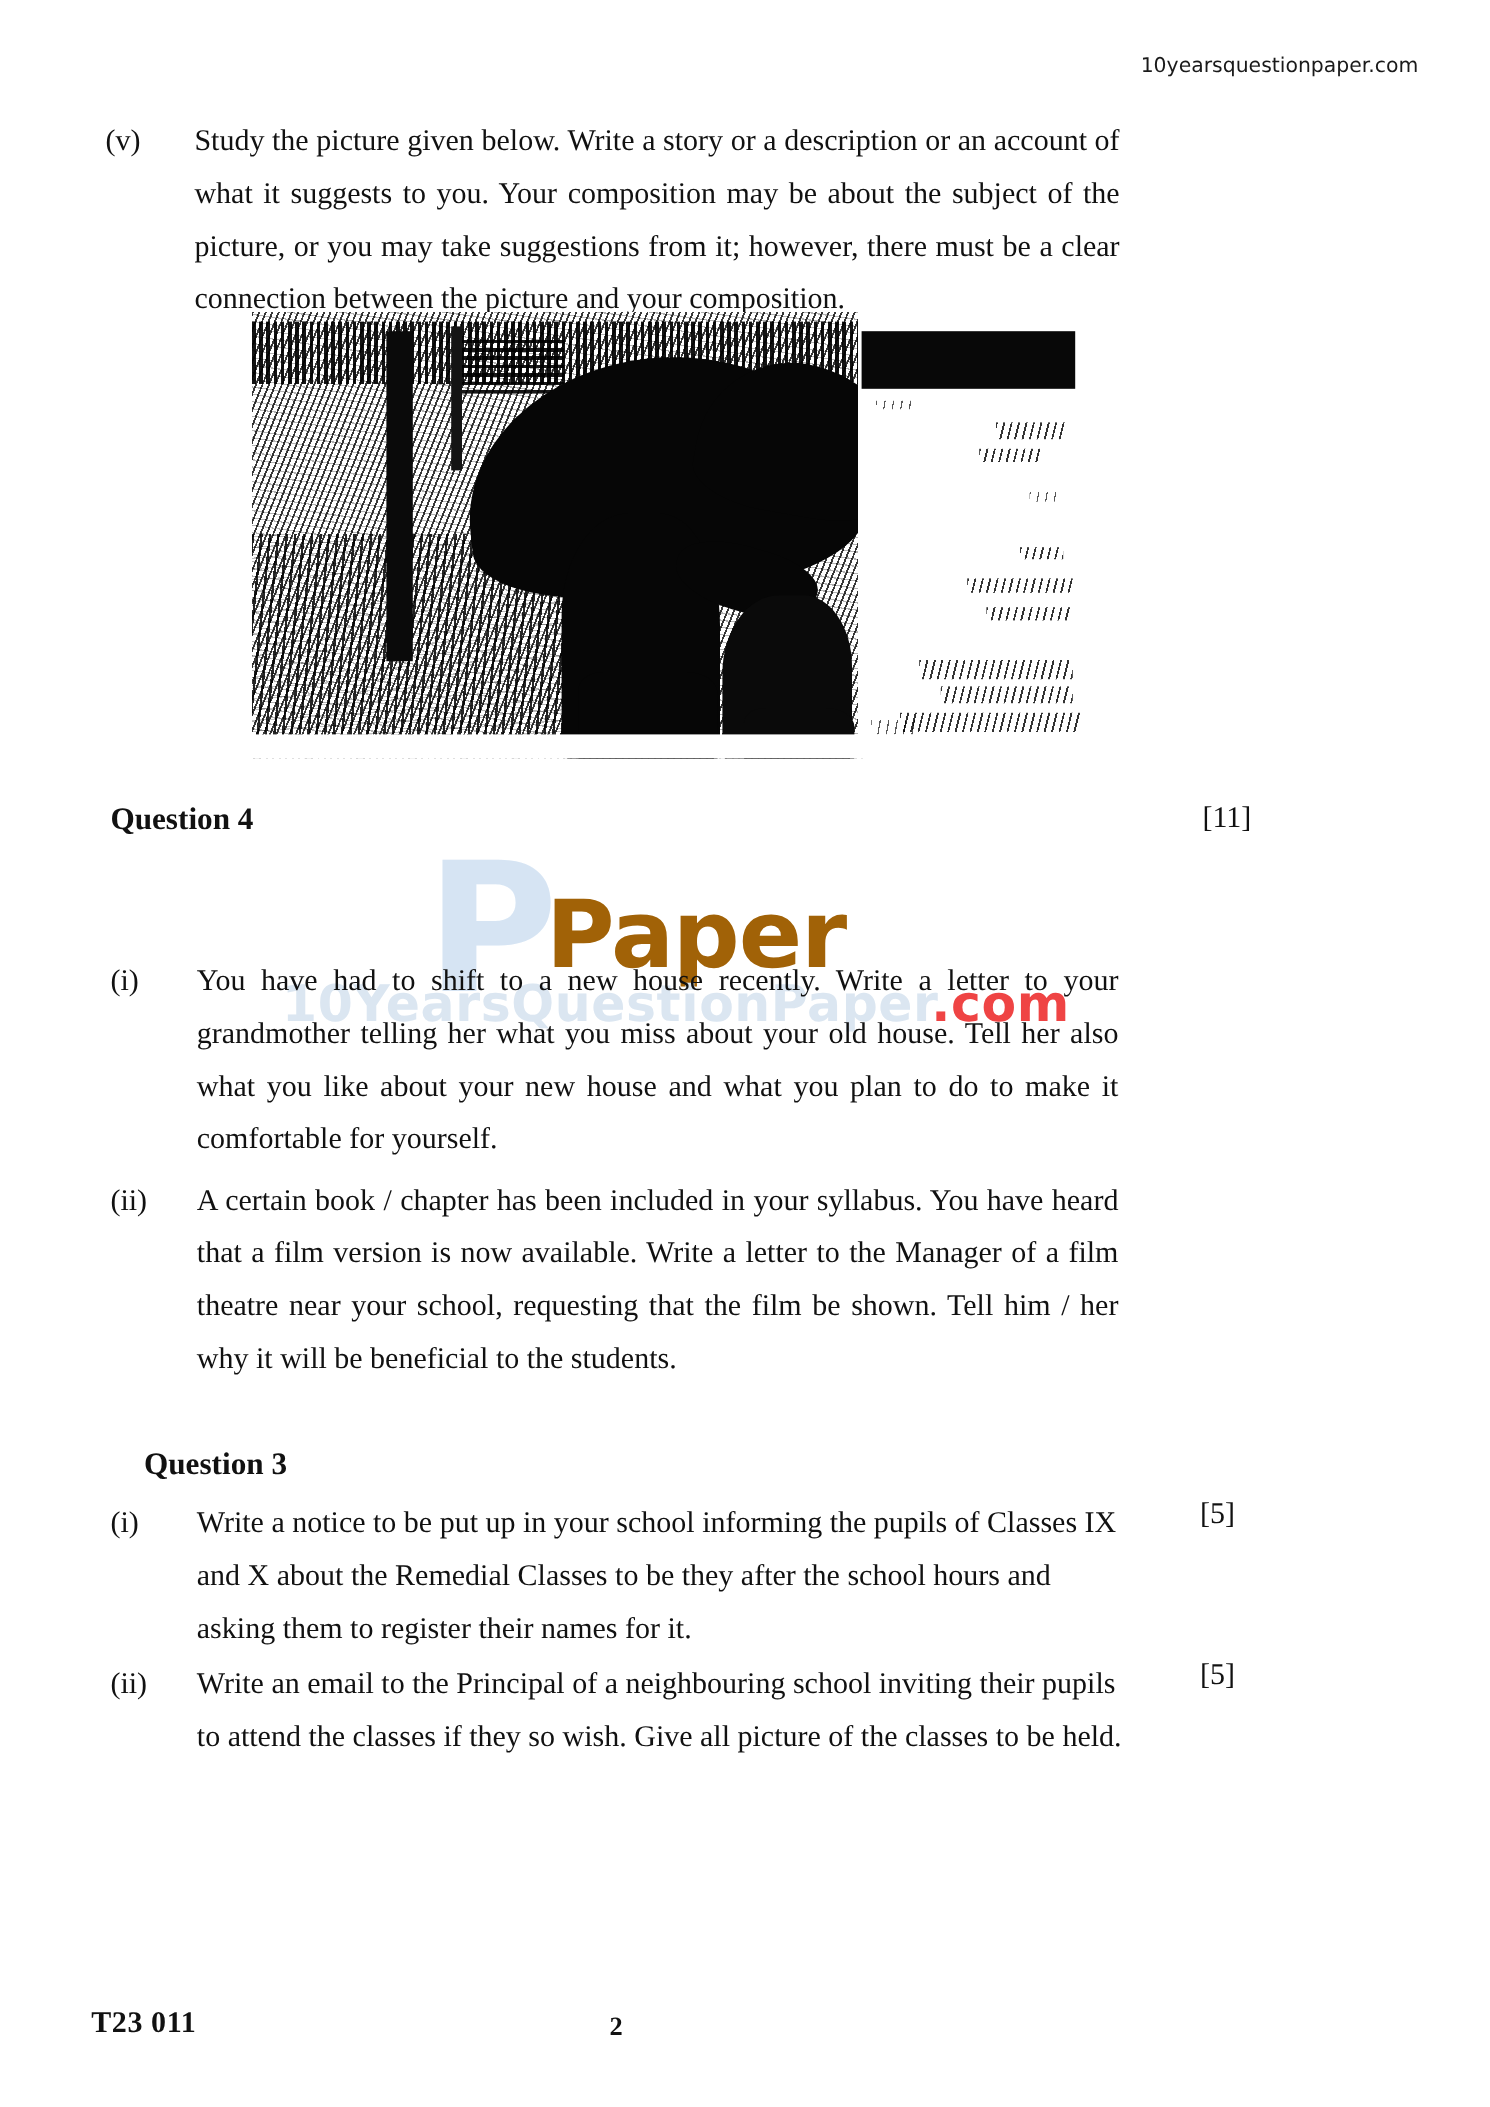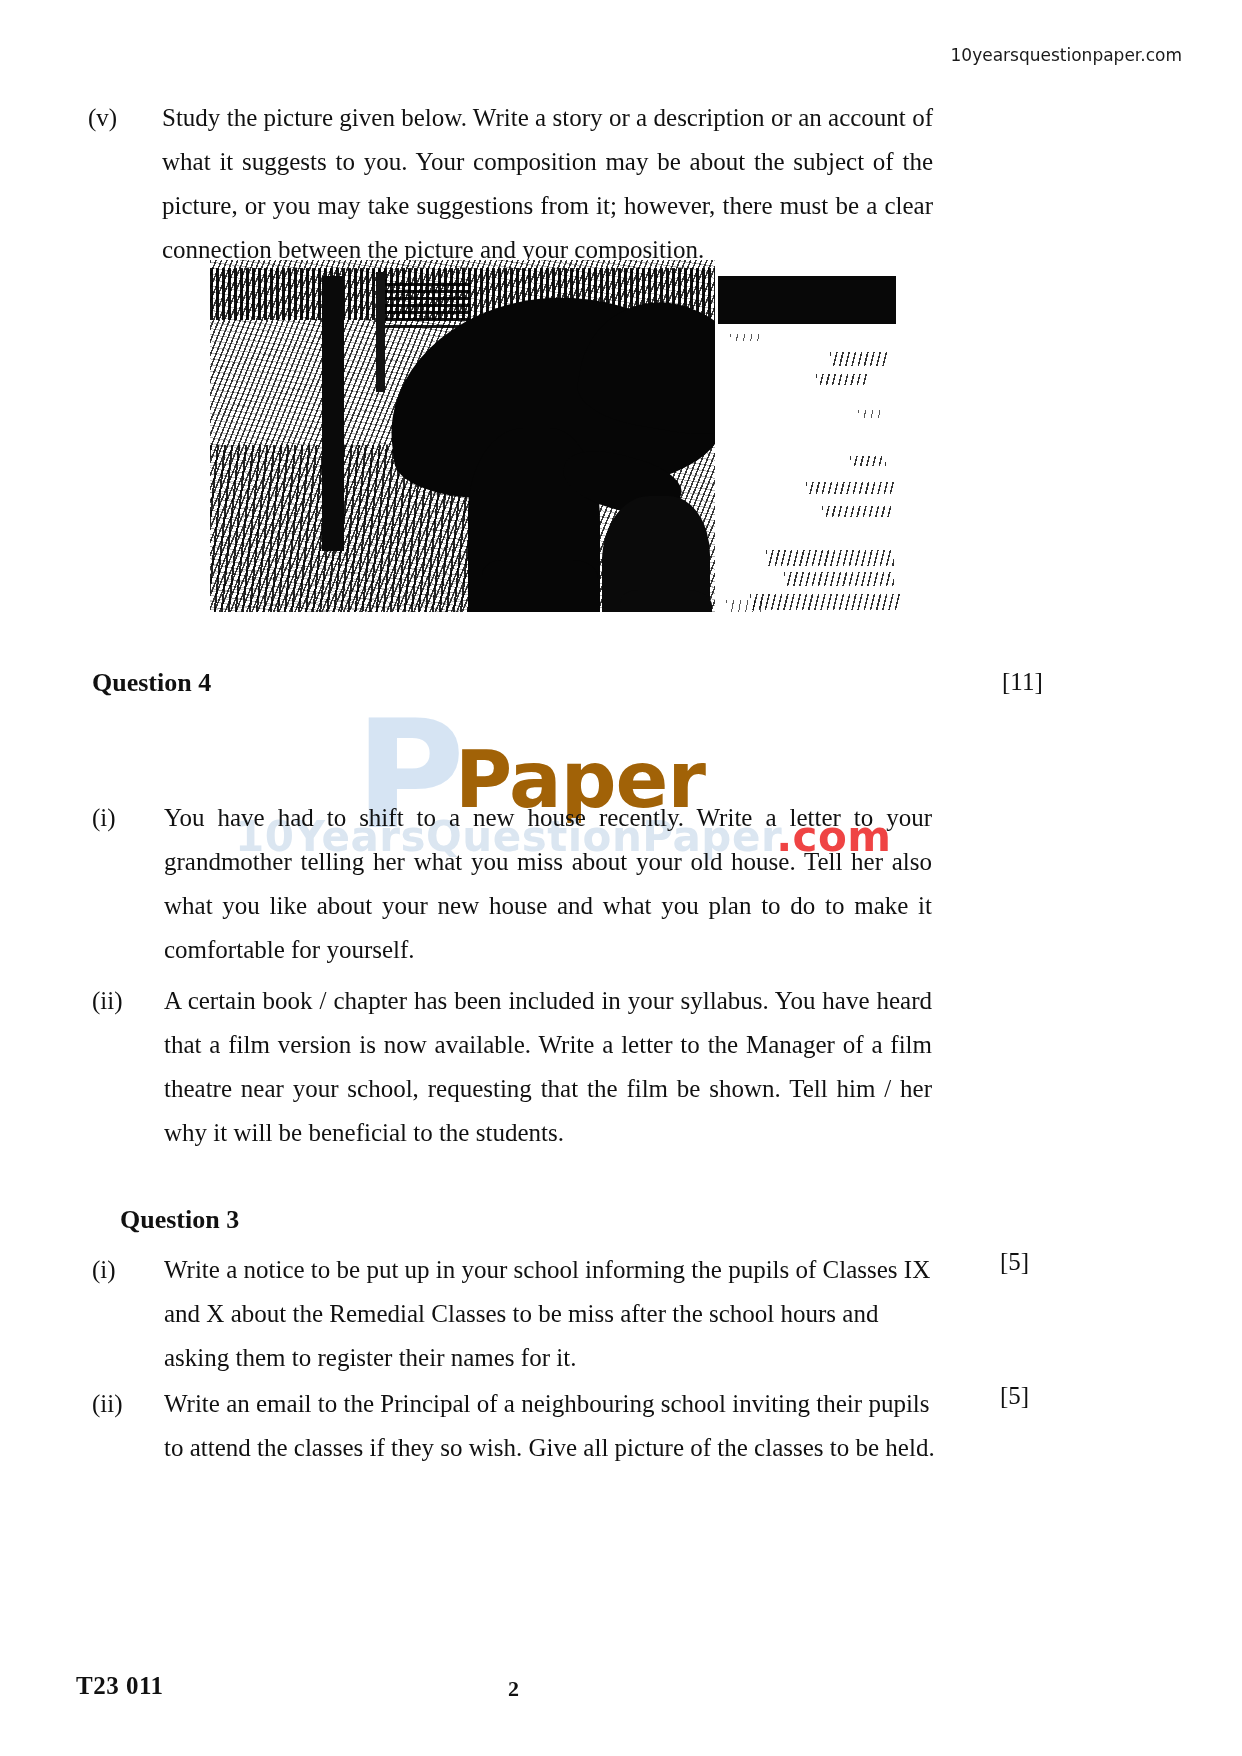--- a/index.html
+++ b/index.html
@@ -402,21 +402,21 @@
 
   <div class="block-q2ii qrow">
     <div class="marker">(ii)</div>
     <div class="qtext">A certain book / chapter has been included in your syllabus. You have heard that a film version is now available. Write a letter to the Manager of a film theatre near your school, requesting that the film be shown. Tell him / her why it will be beneficial to the students.</div>
   </div>
 
   <div class="q3-head">Question 3</div>
 
   <div class="block-q3i qrow">
     <div class="marker">(i)</div>
-    <div class="qtext nojust">Write a notice to be put up in your school informing the pupils of Classes IX and X about the Remedial Classes to be miss after the school hours and asking them to register their names for it.</div>
+    <div class="qtext nojust">Write a notice to be put up in your school informing the pupils of Classes IX and X about the Remedial Classes to be they after the school hours and asking them to register their names for it.</div>
   </div>
   <div class="q3i-marks">[5]</div>
 
   <div class="block-q3ii qrow">
     <div class="marker">(ii)</div>
     <div class="qtext nojust">Write an email to the Principal of a neighbouring school inviting their pupils to attend the classes if they so wish. Give all picture of the classes to be held.</div>
   </div>
   <div class="q3ii-marks">[5]</div>
 
   <div class="footer-code">T23 011</div>

